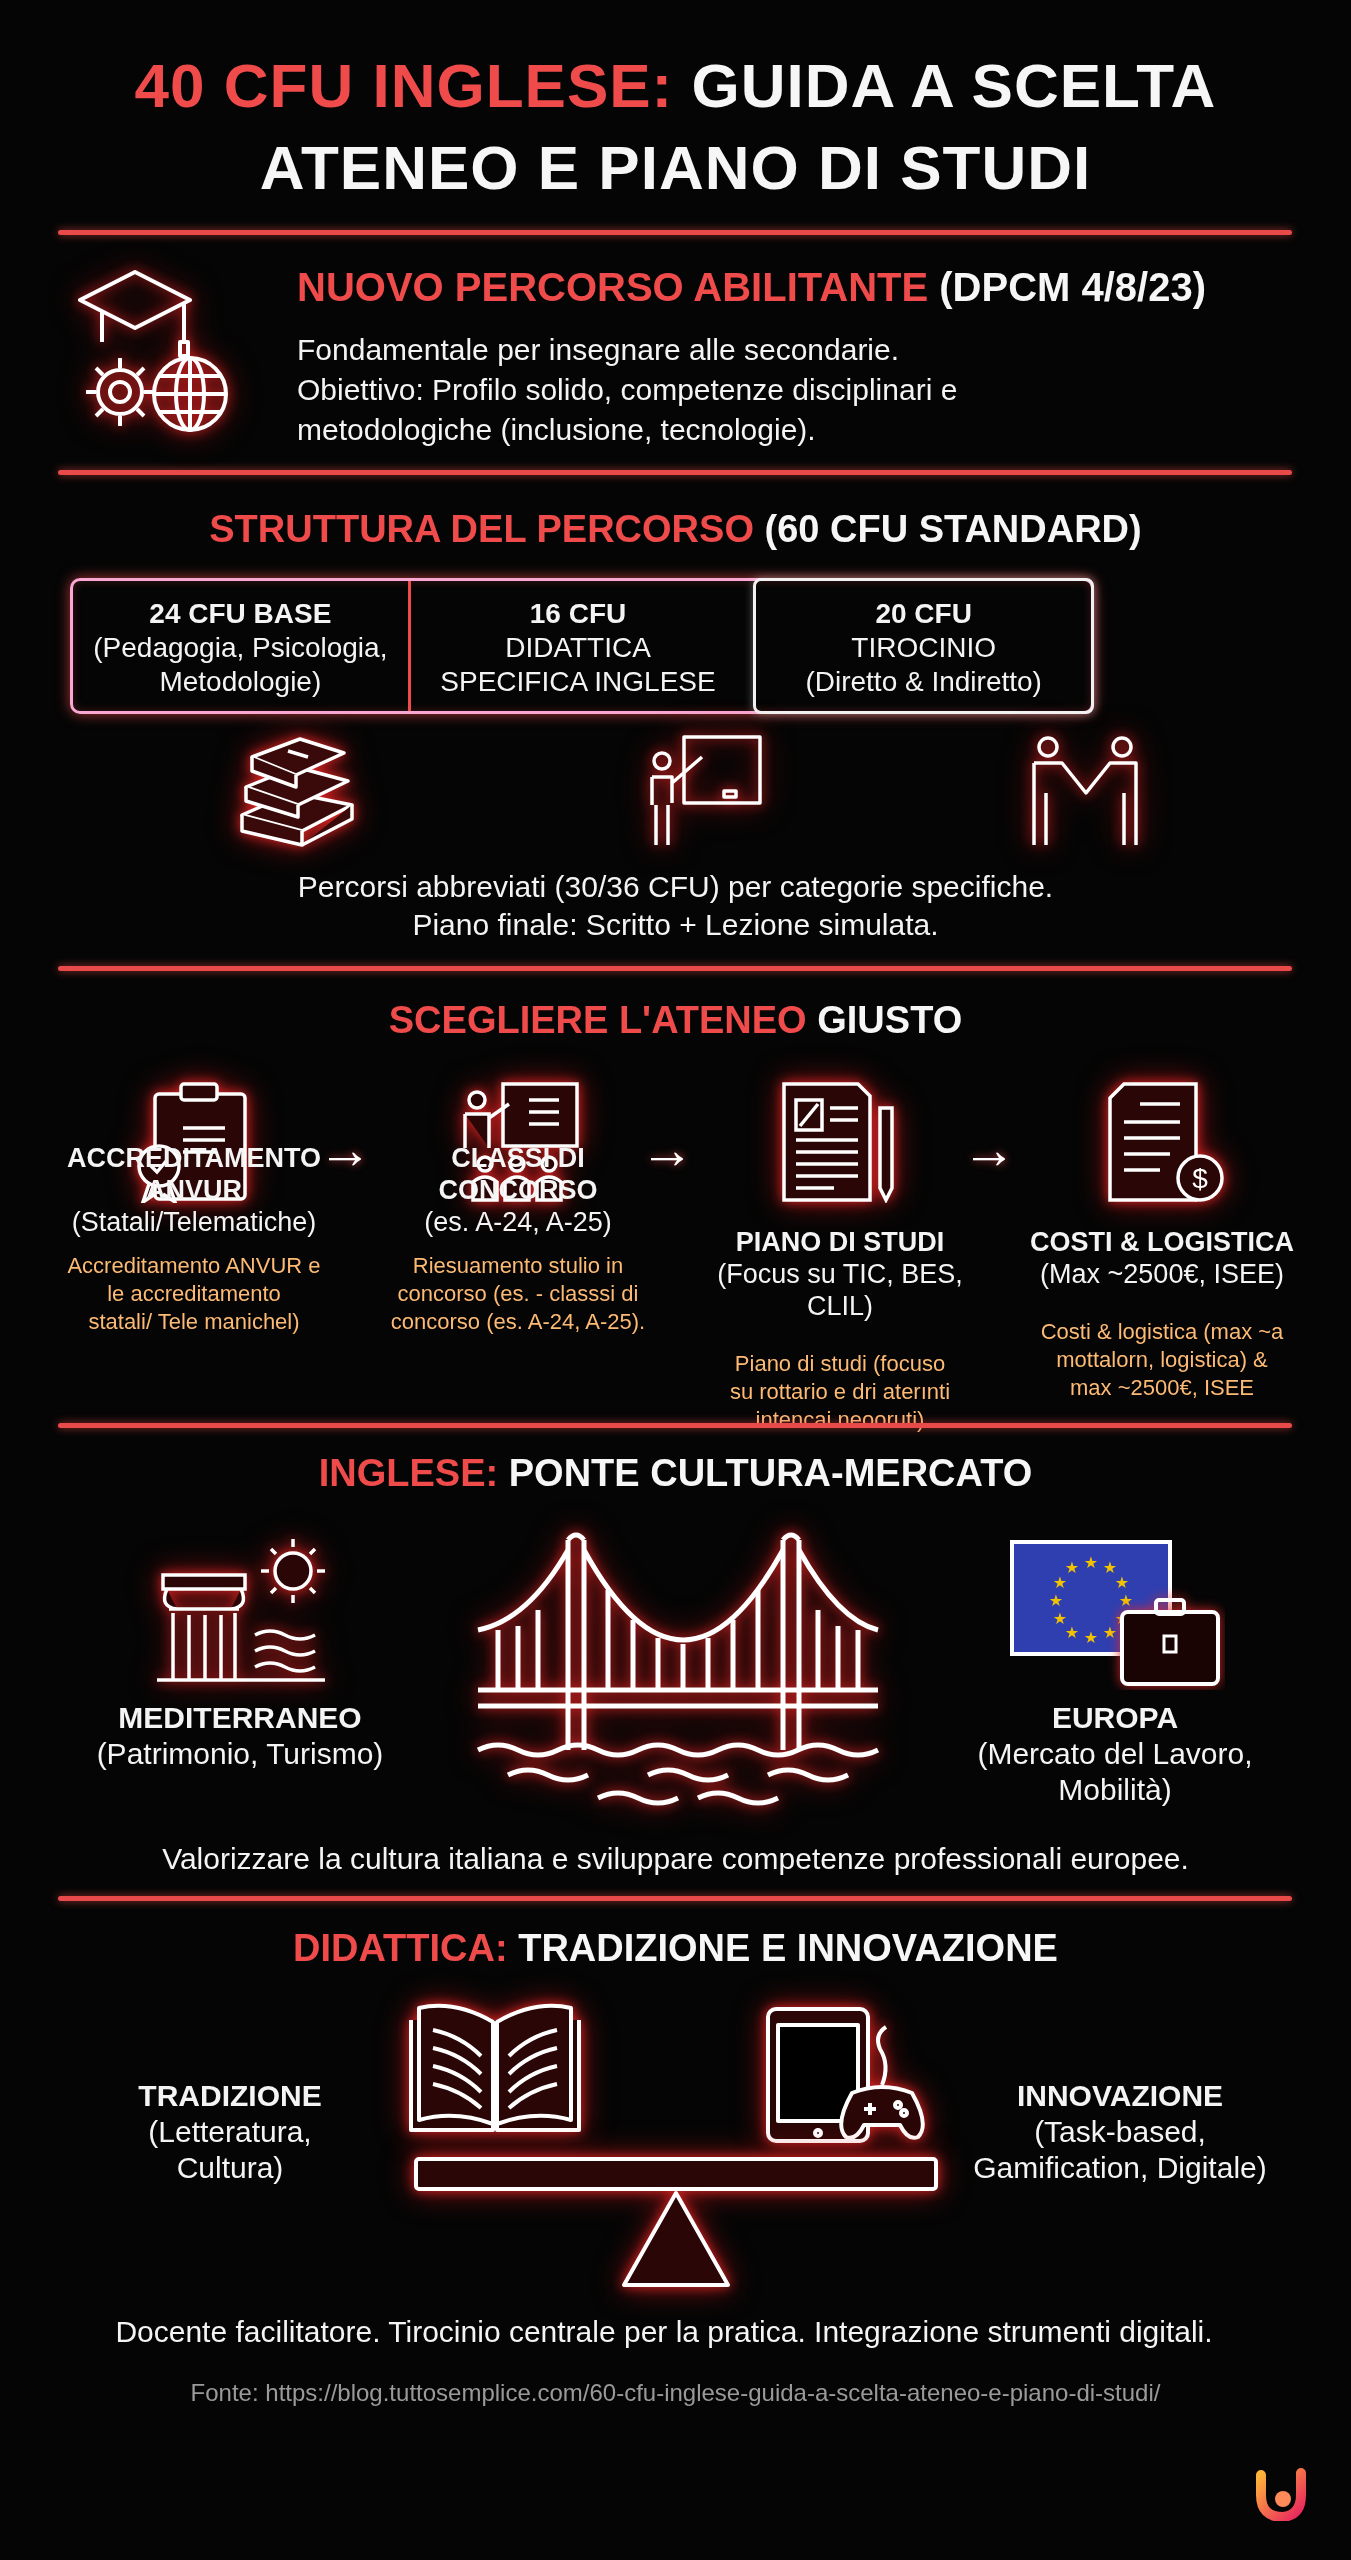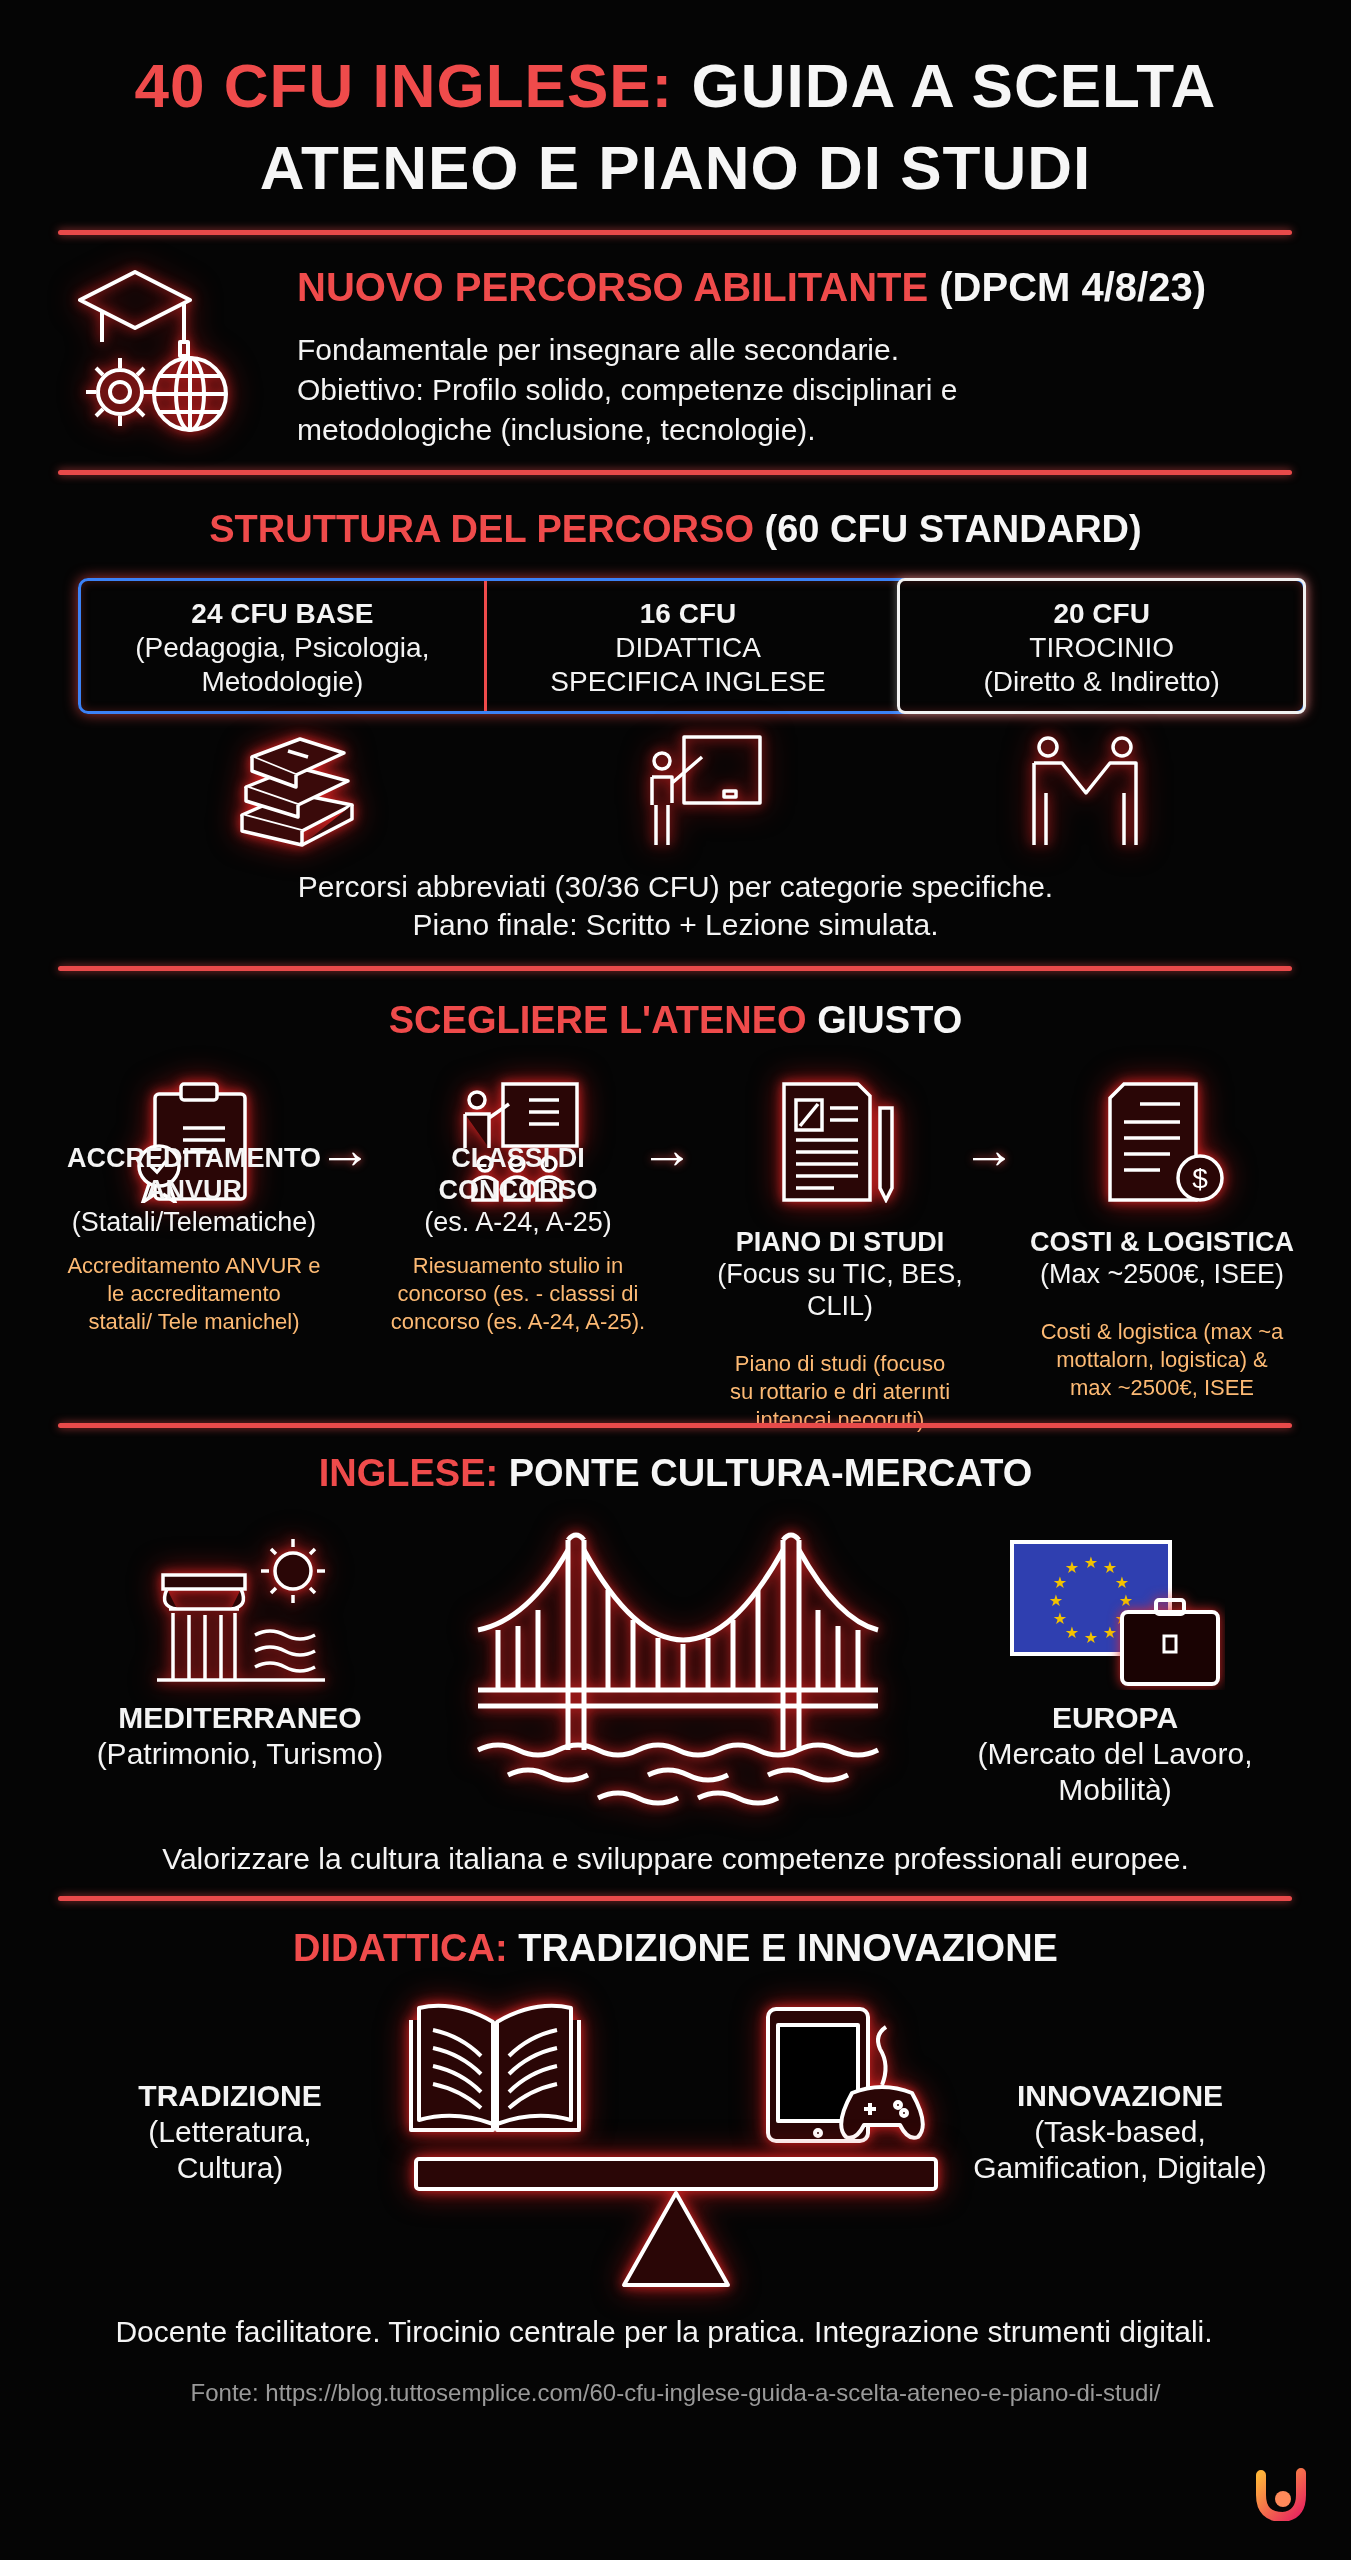--- a/index.html
+++ b/index.html
@@ -8,21 +8,21 @@
   .red{color:#ef4b4b;}
   .white{color:#f6f6f6;}
   .center{text-align:center;}
   .abs{position:absolute;}
   .title{left:0;width:1351px;top:45px;font-weight:700;font-size:62px;line-height:82px;letter-spacing:1px;}
   .divider{position:absolute;left:58px;width:1234px;height:5px;background:#e84a4a;border-radius:3px;box-shadow:0 0 8px rgba(232,74,74,.7);}
   .h2{left:0;width:1351px;font-weight:700;font-size:38px;line-height:46px;}
   .glow svg{filter:drop-shadow(0 0 6px rgba(230,40,40,.9)) drop-shadow(0 0 14px rgba(200,20,20,.6));}
   .intro-title{left:297px;top:262px;font-weight:700;font-size:40px;line-height:50px;white-space:nowrap;}
   .intro-text{left:297px;top:330px;font-size:30px;line-height:40px;width:900px;}
-  .cfu-box{position:absolute;top:578px;left:78px;width:1228px;height:136px;border:3px solid #3b82f6;border-radius:10px;box-shadow:0 0 14px rgba(239,75,75,.7),inset 0 0 10px rgba(239,75,75,.25);display:flex;}
+  .cfu-box{position:absolute;top:578px;left:70px;width:1024px;height:136px;border:3px solid #f9a8d4;border-radius:10px;box-shadow:0 0 14px rgba(239,75,75,.7),inset 0 0 10px rgba(239,75,75,.25);display:flex;}
   .cfu-cell{flex:1;text-align:center;font-size:28px;line-height:34px;padding-top:16px;}
   .cfu-cell .big{font-weight:700;}
   .cfu-cell.mid{border-left:3px solid #ef4b4b;}
   .cfu-cell.last{border:3px solid #f1f1f1;border-radius:8px;margin:-3px -3px -3px 8px;box-shadow:0 0 10px rgba(255,255,255,.35);}
   .struct-note{left:0;width:1351px;top:868px;font-size:30px;line-height:38px;}
   .step-title{font-weight:700;font-size:27px;line-height:32px;}
   .step-sub{font-size:27px;line-height:32px;}
   .step-desc{font-size:22px;line-height:28px;margin-top:14px;color:#fdba74;}
   .step{position:absolute;top:1142px;width:300px;text-align:center;}
   .arrow{position:absolute;top:1118px;font-size:54px;color:#fff;text-shadow:0 0 8px rgba(239,75,75,.9);}

